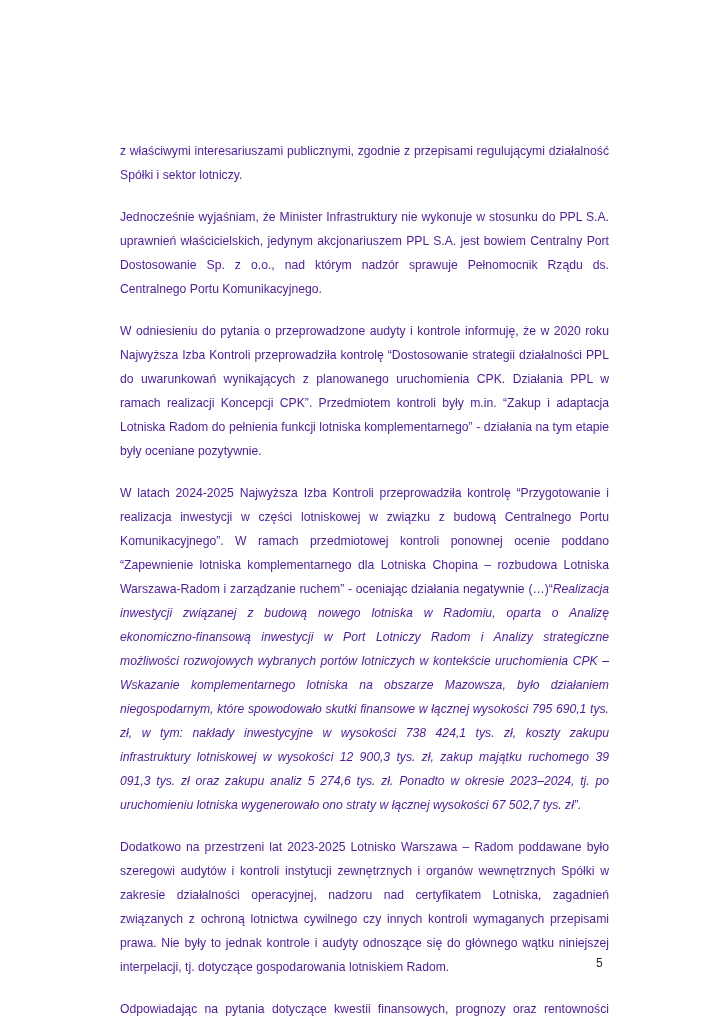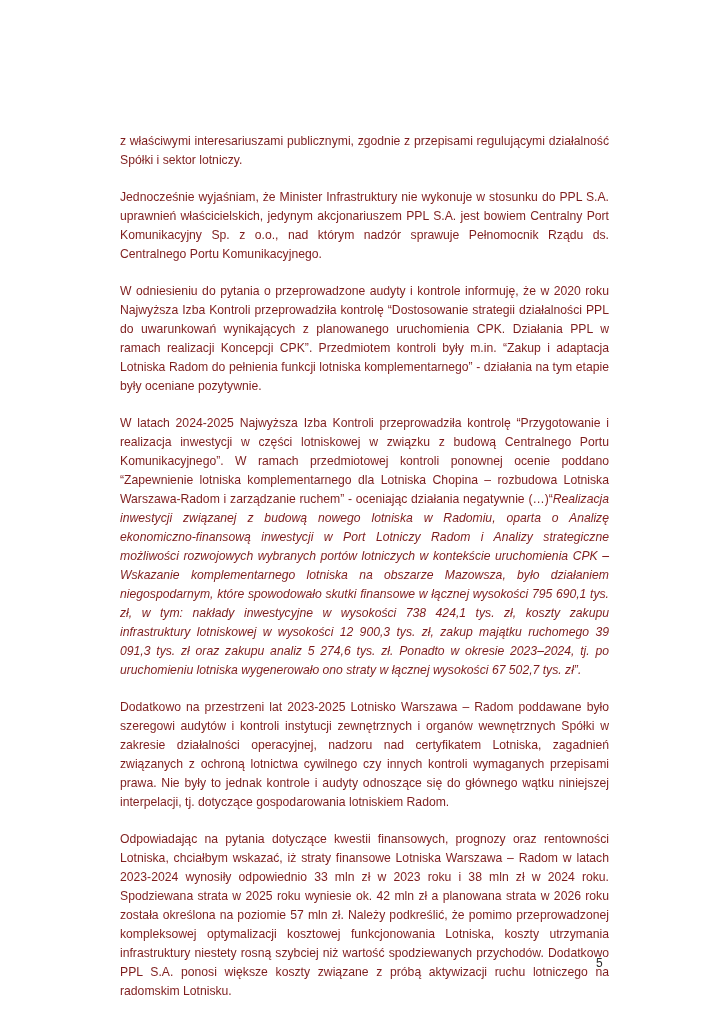--- a/index.html
+++ b/index.html
@@ -1,36 +1,36 @@
 <!DOCTYPE html>
 <html><head>
 <meta charset="utf-8">
 <style>
   html, body { margin:0; padding:0; background:#ffffff; }
   body { width:724px; height:1024px; position:relative; overflow:hidden; }
   .page { position:absolute; left:120px; top:128px; width:489px; }
   p {
-    margin:4px 0 18px 0;
+    margin:11px 0 18px 0;
     font-family:"Liberation Sans", sans-serif;
     font-size:12.2px;
-    line-height:19px;
-    color:#7f1d1d;
+    line-height:24px;
+    color:#4c1d95;
     text-align:justify;
   }
   em { font-style:italic; }
   .pagenum {
     position:absolute; left:596px; top:956px;
     font-family:"Liberation Sans", sans-serif; font-size:12px; color:#2a2a2a;
   }
 </style>
 </head>
 <body>
 
 <div class="page">
   <p>z właściwymi interesariuszami publicznymi, zgodnie z przepisami regulującymi działalność Spółki i sektor lotniczy.</p>
-  <p>Jednocześnie wyjaśniam, że Minister Infrastruktury nie wykonuje w stosunku do PPL S.A. uprawnień właścicielskich, jedynym akcjonariuszem PPL S.A. jest bowiem Centralny Port Komunikacyjny Sp. z o.o., nad którym nadzór sprawuje Pełnomocnik Rządu ds. Centralnego Portu Komunikacyjnego.</p>
+  <p>Jednocześnie wyjaśniam, że Minister Infrastruktury nie wykonuje w stosunku do PPL S.A. uprawnień właścicielskich, jedynym akcjonariuszem PPL S.A. jest bowiem Centralny Port Dostosowanie Sp. z o.o., nad którym nadzór sprawuje Pełnomocnik Rządu ds. Centralnego Portu Komunikacyjnego.</p>
   <p>W odniesieniu do pytania o przeprowadzone audyty i kontrole informuję, że w 2020 roku Najwyższa Izba Kontroli przeprowadziła kontrolę “Dostosowanie strategii działalności PPL do uwarunkowań wynikających z planowanego uruchomienia CPK. Działania PPL w ramach realizacji Koncepcji CPK”. Przedmiotem kontroli były m.in. “Zakup i adaptacja Lotniska Radom do pełnienia funkcji lotniska komplementarnego” - działania na tym etapie były oceniane pozytywnie.</p>
   <p><span>W latach 2024-2025 Najwyższa Izba Kontroli przeprowadziła kontrolę “Przygotowanie i realizacja inwestycji w części lotniskowej w związku z budową Centralnego Portu Komunikacyjnego”. W ramach przedmiotowej kontroli ponownej ocenie poddano “Zapewnienie lotniska komplementarnego dla Lotniska Chopina – rozbudowa Lotniska Warszawa-Radom i zarządzanie ruchem” - oceniając działania negatywnie (…)“</span><em>Realizacja inwestycji związanej z budową nowego lotniska w Radomiu, oparta o Analizę ekonomiczno-finansową inwestycji w Port Lotniczy Radom i Analizy strategiczne możliwości rozwojowych wybranych portów lotniczych w kontekście uruchomienia CPK – Wskazanie komplementarnego lotniska na obszarze Mazowsza, było działaniem niegospodarnym, które spowodowało skutki finansowe w łącznej wysokości 795 690,1 tys. zł, w tym: nakłady inwestycyjne w wysokości 738 424,1 tys. zł, koszty zakupu infrastruktury lotniskowej w wysokości 12 900,3 tys. zł, zakup majątku ruchomego 39 091,3 tys. zł oraz zakupu analiz 5 274,6 tys. zł. Ponadto w okresie 2023–2024, tj. po uruchomieniu lotniska wygenerowało ono straty w łącznej wysokości 67 502,7 tys. zł”.</em></p>
   <p>Dodatkowo na przestrzeni lat 2023-2025 Lotnisko Warszawa – Radom poddawane było szeregowi audytów i kontroli instytucji zewnętrznych i organów wewnętrznych Spółki w zakresie działalności operacyjnej, nadzoru nad certyfikatem Lotniska, zagadnień związanych z ochroną lotnictwa cywilnego czy innych kontroli wymaganych przepisami prawa. Nie były to jednak kontrole i audyty odnoszące się do głównego wątku niniejszej interpelacji, tj. dotyczące gospodarowania lotniskiem Radom.</p>
   <p>Odpowiadając na pytania dotyczące kwestii finansowych, prognozy oraz rentowności Lotniska, chciałbym wskazać, iż straty finansowe Lotniska Warszawa – Radom w latach 2023-2024 wynosiły odpowiednio 33 mln zł w 2023 roku i 38 mln zł w 2024 roku. Spodziewana strata w 2025 roku wyniesie ok. 42 mln zł a planowana strata w  2026 roku została określona na poziomie 57 mln zł. Należy podkreślić, że pomimo przeprowadzonej kompleksowej optymalizacji kosztowej funkcjonowania Lotniska, koszty utrzymania infrastruktury niestety rosną szybciej niż wartość spodziewanych przychodów. Dodatkowo PPL S.A. ponosi większe koszty związane z próbą aktywizacji ruchu lotniczego na radomskim Lotnisku.</p>
 </div>
 
 <div class="pagenum">5</div>
 
 </body></html>

